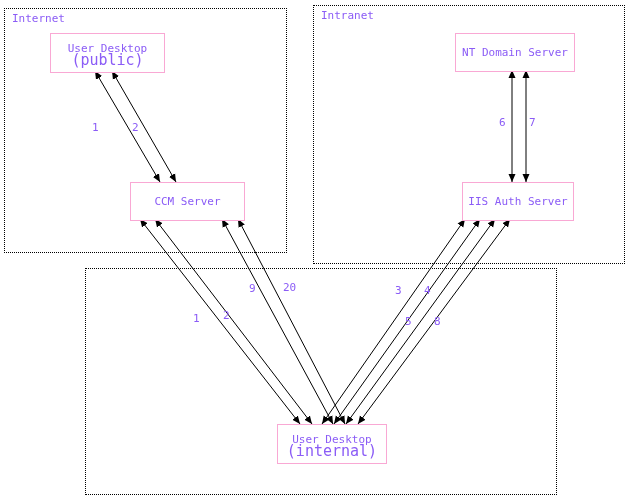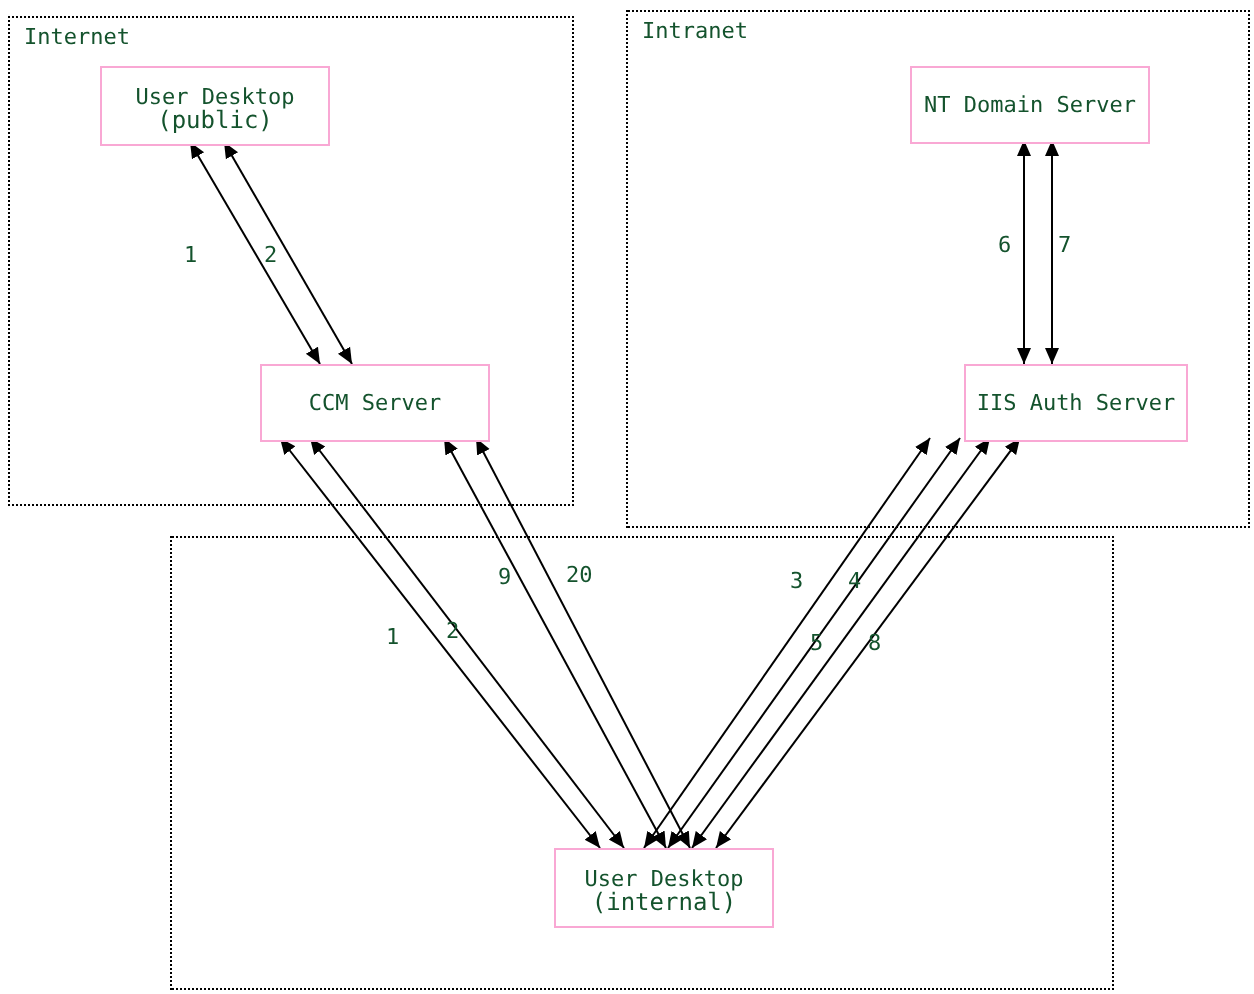--- a/index.html
+++ b/index.html
@@ -5,21 +5,21 @@
   html, body {
     margin: 0;
     padding: 0;
     background: #ffffff;
   }
   #diagram {
     position: relative;
     width: 627px;
     height: 497px;
     background: #ffffff;
-    color: #14532d;
+    color: #8b5cf6;
     font-family: "DejaVu Sans Mono", "Liberation Mono", monospace;
     overflow: hidden;
   }
   .zone {
     position: absolute;
     border: 1px dotted #000000;
   }
   .zone-label {
     position: absolute;
     left: 5px;
@@ -45,26 +45,26 @@
     position: absolute;
     border: 1px solid #f9a8d4;
     background: #ffffff;
     display: flex;
     flex-direction: column;
     align-items: center;
     justify-content: center;
     text-align: center;
   }
   .node .title    { font-size: 11px; line-height: 13px; white-space: nowrap; }
-  .node .subtitle { font-size: 12px;  line-height: 10px; white-space: nowrap; }
+  .node .subtitle { font-size: 15px;  line-height: 10px; white-space: nowrap; }
 
   #node-user-desktop-public   { left: 50px;  top: 33px;  width: 113px; height: 38px; }
   #node-ccm-server            { left: 130px; top: 182px; width: 113px; height: 37px; }
   #node-nt-domain-server      { left: 455px; top: 33px;  width: 118px; height: 37px; }
-  #node-iis-auth-server       { left: 482px; top: 182px; width: 110px; height: 37px; }
+  #node-iis-auth-server       { left: 462px; top: 182px; width: 110px; height: 37px; }
   #node-user-desktop-internal { left: 277px; top: 424px; width: 108px; height: 38px; }
 
   .edge-label {
     position: absolute;
     font-size: 11px;
     line-height: 11px;
     white-space: nowrap;
   }
   #el-pub1   { left: 92px;  top: 122px; }
   #el-pub2   { left: 132px; top: 122px; }

